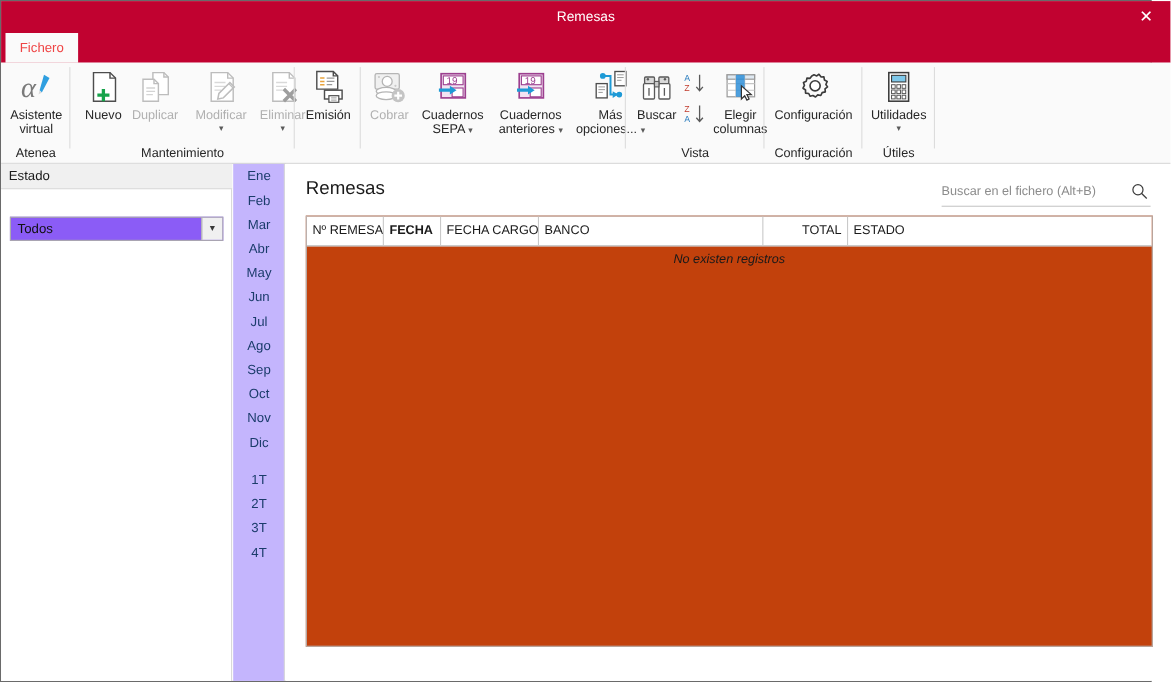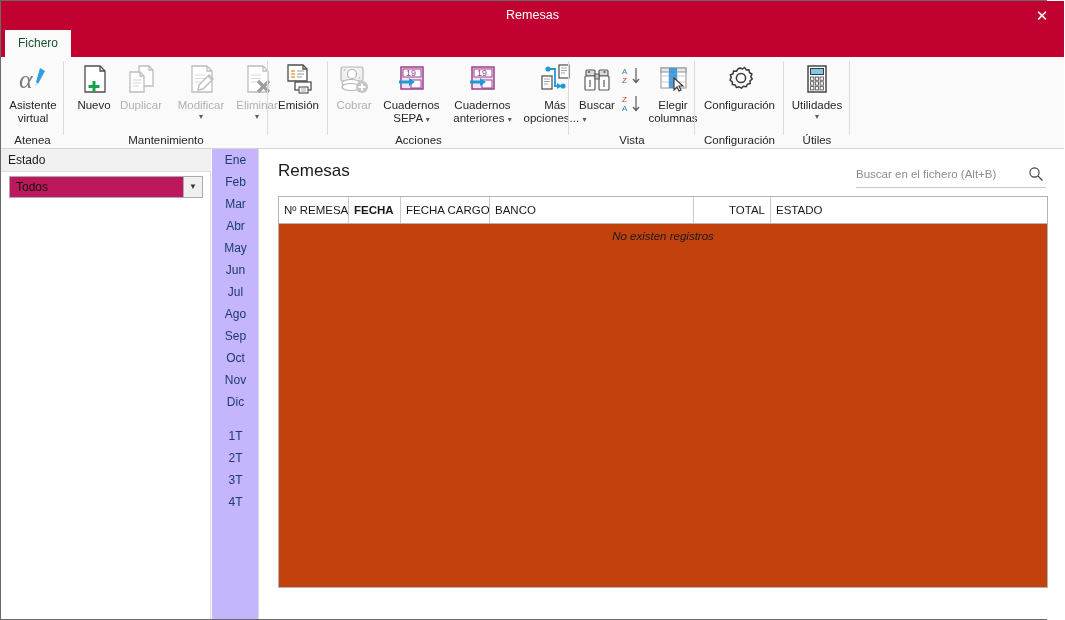--- a/index.html
+++ b/index.html
@@ -45,21 +45,21 @@
   
   .tabstrip {
     position: absolute; left: 0; top: 29px;
     width: 1063px; height: 27px;
     background: #c10230;
   }
   .tab-fichero {
     position: absolute; left: 4px; top: 0px;
     width: 66px; height: 27px;
     background: #fafafa;
-    color: #14532d;
+    color: #ef4444;
     font-size: 12px;
     line-height: 27px;
     text-align: center;
     cursor: pointer;
   }
 
   
   .ribbon {
     position: absolute; left: 0; top: 56px;
     width: 1063px; height: 92px;
@@ -121,24 +121,24 @@
     position: absolute; left: 0; top: 0;
     width: 210px; height: 23px;
     background: #f0f0f0;
     border-bottom: 1px solid #dcdcdc;
     line-height: 23px;
     padding-left: 7px;
     font-size: 12px;
     color: #1a1a1a;
   }
   .lp-combo {
-    position: absolute; left: 8px; top: 27px;
+    position: absolute; left: 8px; top: 48px;
     width: 194px; height: 22px;
     border: 1px solid #ababab;
-    background: #be185d;
+    background: #8b5cf6;
     cursor: pointer;
   }
   .lp-combo .val {
     position: absolute; left: 6px; top: 0;
     line-height: 20px;
     font-size: 12px;
     color: #111;
   }
   .lp-combo .arrowbox {
     position: absolute; right: 0; top: 0;
@@ -396,21 +396,20 @@
             <path d="M12 8 H18 V25 H25" fill="none" stroke="#1e9ad6" stroke-width="1.8"></path>
             <circle cx="11" cy="8" r="2.6" fill="#1e9ad6"></circle>
             <circle cx="26" cy="25" r="2.6" fill="#1e9ad6"></circle>
             <path d="M20 22 L25 25 L20 28 Z" fill="#1e9ad6"></path>
           </svg>
         </span>
         <span class="lbl"><span>Más
 opciones...</span> <span class="inline-caret">▾</span></span>
       </div>
 
-      <div class="glabel">Acciones</div>
       <div class="sep"></div>
     </div>
 
     <div class="rgroup" style="left:568px; width:126px;">
       <div class="ritem" style="left:4px; width:48px;">
         <span class="ico">
           <svg width="36" height="36" viewBox="0 0 36 36">
             <rect x="7" y="9" width="9" height="6" rx="1" fill="#d9d9d9" stroke="#5a5a5a" stroke-width="1.2"></rect>
             <rect x="20" y="9" width="9" height="6" rx="1" fill="#d9d9d9" stroke="#5a5a5a" stroke-width="1.2"></rect>
             <rect x="6" y="15" width="10" height="14" rx="1" fill="#ffffff" stroke="#5a5a5a" stroke-width="1.2"></rect>

